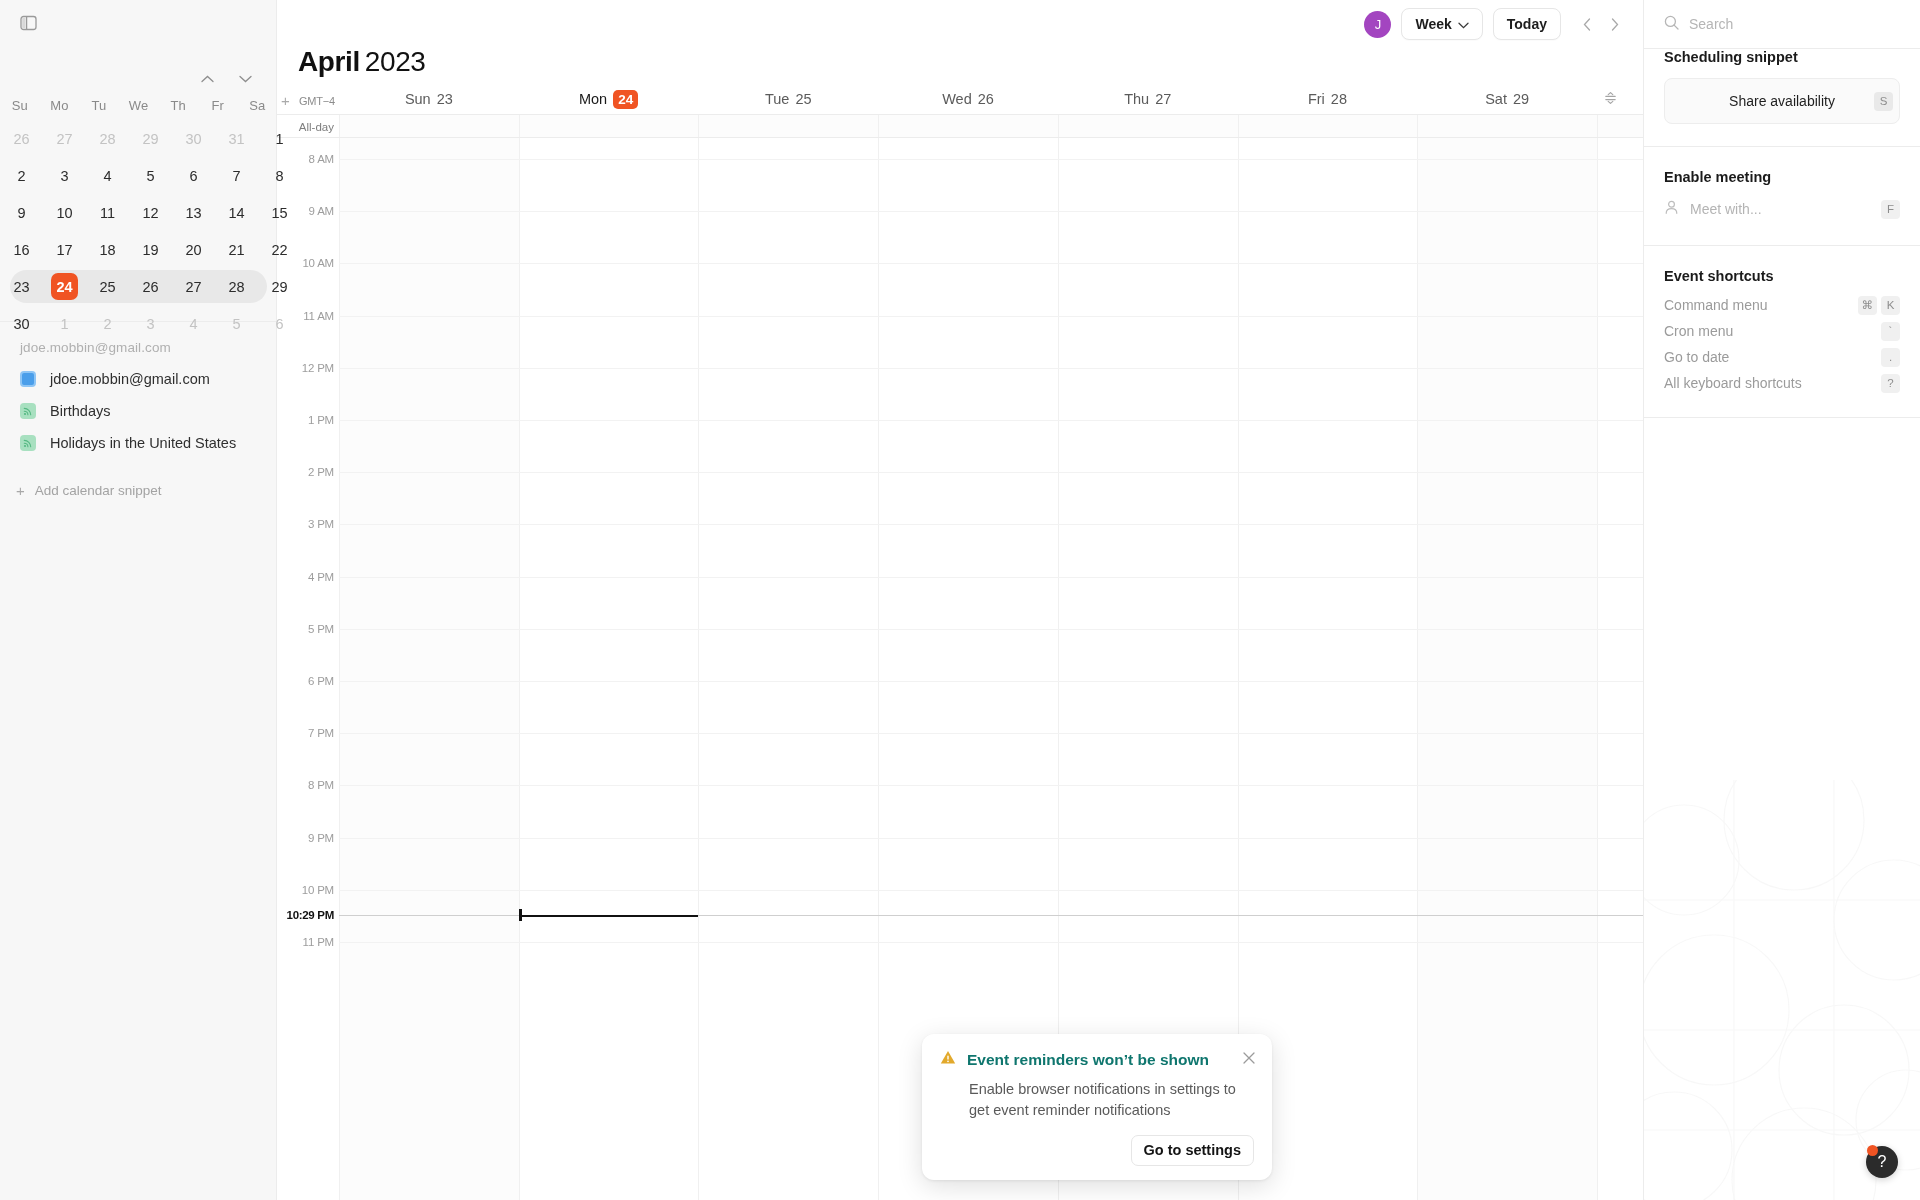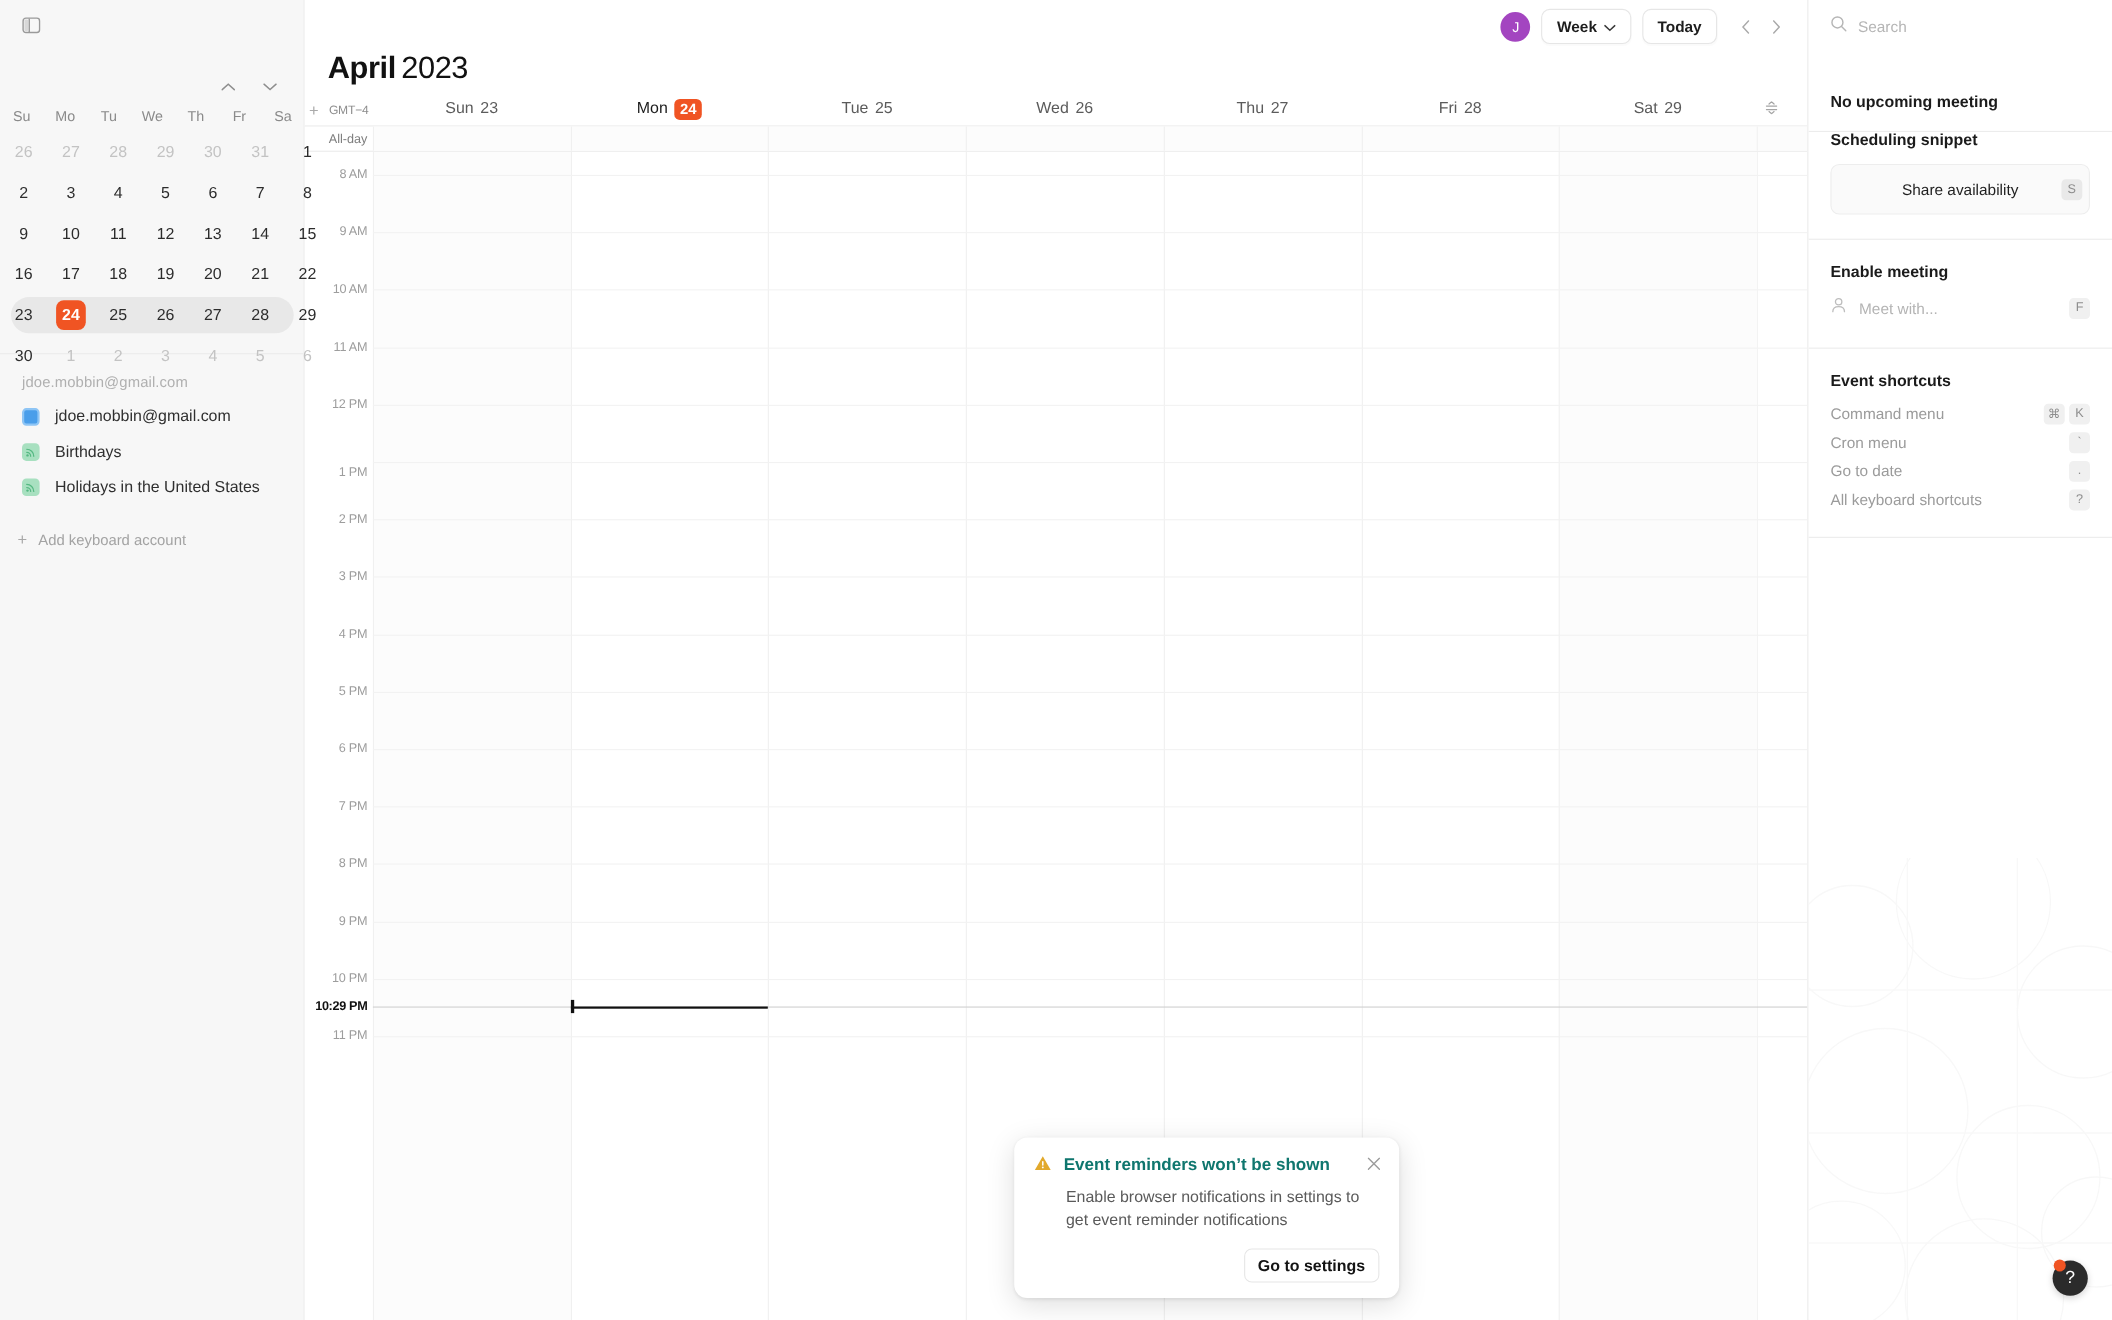--- a/index.html
+++ b/index.html
@@ -423,21 +423,21 @@
                 <path d="M1.3 2.4a6.4 6.4 0 016.4 6.4" stroke="#55b882" stroke-width="1.1" fill="none" stroke-linecap="round"></path>
               </svg>
             </span>
             <span class="cal-label">Holidays in the United States</span>
           </div>
         </div>
     </div>
 
     <div class="add-acct">
       <span class="plus-ico">+</span>
-      <span>Add keyboard account</span>
+      <span>Add calendar snippet</span>
     </div>
   </div>
 
   <div class="center">
 
     <div class="cal-header">
       <div class="topright">
         <div class="avatar">J</div>
         <div class="btn">
           <span>Week</span>
@@ -527,21 +527,21 @@
       <div class="allday-end"></div>
     </div>
 
     <div class="grid-wrap">
       <div class="time-gutter" id="time-gutter">
           <div class="time-lbl" style="top: 21px;">8 AM</div>
           <div class="time-lbl" style="top: 73.2px;">9 AM</div>
           <div class="time-lbl" style="top: 125.4px;">10 AM</div>
           <div class="time-lbl" style="top: 177.6px;">11 AM</div>
           <div class="time-lbl" style="top: 229.8px;">12 PM</div>
-          <div class="time-lbl" style="top: 292px; text-align: right;">1 PM</div>
+          <div class="time-lbl" style="top: 282px; text-align: right;">1 PM</div>
           <div class="time-lbl" style="top: 334.2px;">2 PM</div>
           <div class="time-lbl" style="top: 386.4px;">3 PM</div>
           <div class="time-lbl" style="top: 438.6px;">4 PM</div>
           <div class="time-lbl" style="top: 490.8px;">5 PM</div>
           <div class="time-lbl" style="top: 543px;">6 PM</div>
           <div class="time-lbl" style="top: 595.2px;">7 PM</div>
           <div class="time-lbl" style="top: 647.4px;">8 PM</div>
           <div class="time-lbl" style="top: 699.6px;">9 PM</div>
           <div class="time-lbl" style="top: 751.8px;">10 PM</div>
           <div class="time-lbl" style="top: 804px;">11 PM</div>
@@ -601,23 +601,20 @@
     <div class="rp-search">
       <span>
         <svg width="15" height="15" viewBox="0 0 15 15">
             <circle cx="6.4" cy="6.4" r="5" stroke="#b6b6b6" stroke-width="1.3" fill="none"></circle>
             <line x1="10.1" y1="10.1" x2="14" y2="14" stroke="#b6b6b6" stroke-width="1.3" stroke-linecap="round"></line>
           </svg>
       </span>
       <input type="text" placeholder="Search" style="">
     </div>
 
-    <div class="rp-section" style="margin-top:37px; padding-bottom:18px;">
-      <div class="rp-title">No upcoming meeting</div>
-    </div>
     <div class="rp-divider"></div>
 
     <div class="rp-section" style="">
       <div class="rp-title">Scheduling snippet</div>
       <div class="share-btn" style="margin-top:13px;">
         <span>Share availability</span>
         <span class="kbd">S</span>
       </div>
     </div>
     <div class="rp-divider" style="margin-top:22px;"></div>

